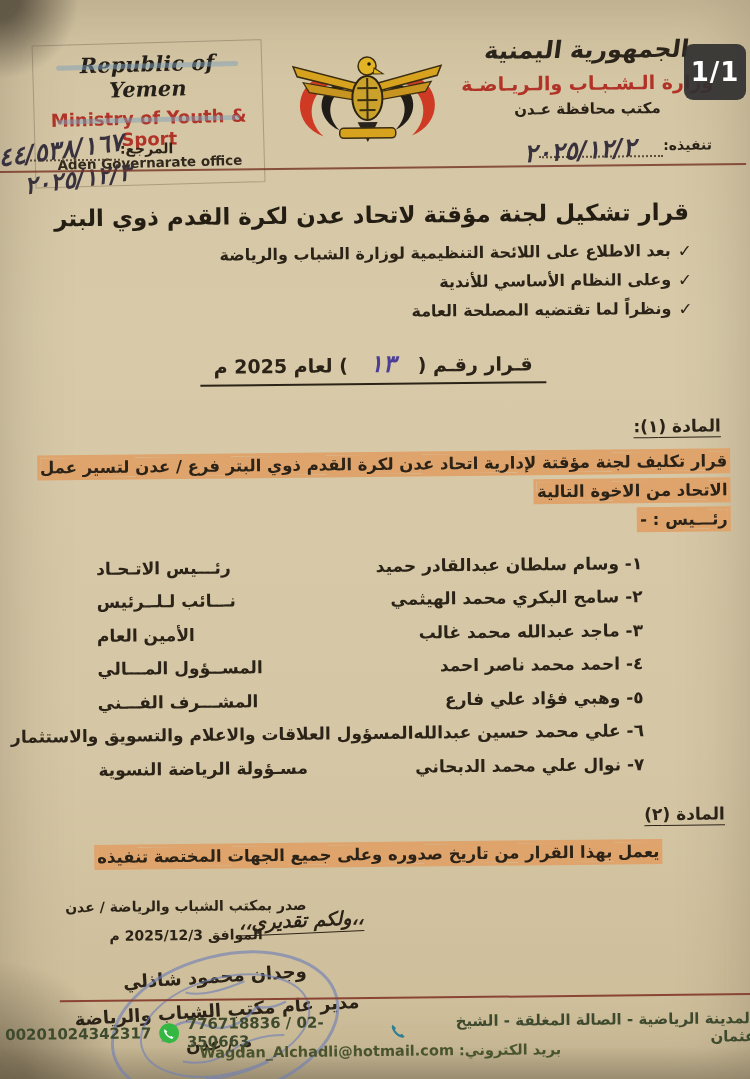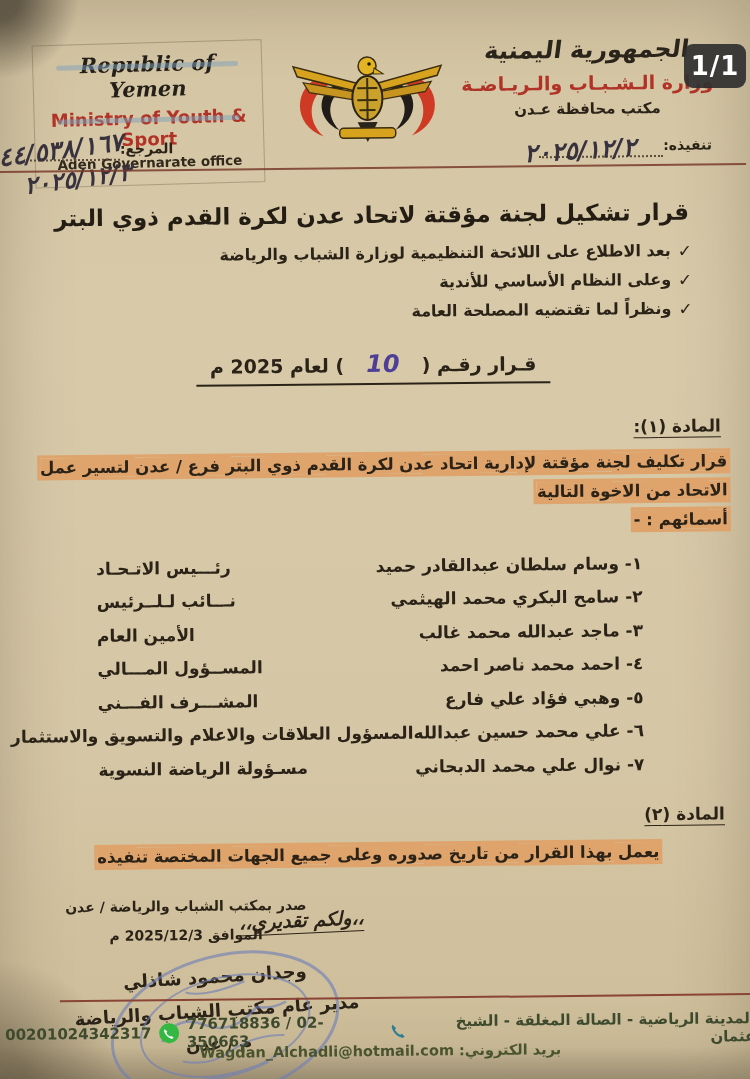--- a/index.html
+++ b/index.html
@@ -42,21 +42,21 @@
   .dotted { border-bottom:2px dotted #5a4c38; padding:0 4px 2px 90px; }
   .date-line { position:absolute; right:34px; top:140px; direction:rtl; font-size:14px; font-weight:bold; }
   .date-line .dotted { padding-left:120px; }
 
   .hand { font-style:italic; color:#38313e; font-weight:bold; }
   .hand-ref1 { position:absolute; left:2px; top:132px; font-size:25px; transform:rotate(-7deg); direction:rtl; letter-spacing:2px;}
   .hand-ref2 { position:absolute; left:28px; top:162px; font-size:24px; transform:rotate(-7deg); direction:rtl; letter-spacing:2px;}
   .hand-date { position:absolute; right:110px; top:138px; font-size:25px; transform:rotate(-3deg); direction:rtl; letter-spacing:3px;}
 
   .page-badge {
-    position:absolute; right:4px; top:44px; width:62px; height:44px;
+    position:absolute; right:4px; top:44px; width:62px; height:56px;
     background:rgba(48,48,48,.92); border-radius:9px; color:#fff;
     display:flex; align-items:center; justify-content:center;
     font-size:26px; font-weight:bold; letter-spacing:1px; z-index:9;
     font-family:"DejaVu Sans", sans-serif;
   }
 
   
   .doc-title { margin-top:32px; text-align:center; direction:rtl; font-size:23px; font-weight:900; color:#231d13; }
 
   .preamble { direction:rtl; margin:16px 55px 0 0; font-size:16px; font-weight:bold; }
@@ -174,28 +174,28 @@
           <span>وعلى النظام الأساسي للأندية</span>
         </div>
         <div class="item">
           <span class="tick">✓</span>
           <span>ونظراً لما تقتضيه المصلحة العامة</span>
         </div>
       </div>
 
     <div class="decree-line">
       <span class="decree-inner">
-        <span>قـرار رقـم (</span><span class="decree-num hand">10</span><span>) لعام 2025 م</span>
+        <span>قـرار رقـم (</span><span class="decree-num hand">١٣</span><span>) لعام 2025 م</span>
       </span>
     </div>
 
     <div class="art-head">المادة (١):</div>
     <div class="hl-wrap">
       <span class="hl">قرار تكليف لجنة مؤقتة لإدارية اتحاد عدن لكرة القدم ذوي البتر  فرع / عدن  لتسير عمل الاتحاد من الاخوة التالية</span><br>
-      <span class="hl">أسمائهم : -</span>
+      <span class="hl">رئـــيس : -</span>
     </div>
 
     <div class="members" id="members">
         <div class="mrow">
           <span class="mname">١- وسام سلطان عبدالقادر حميد</span>
           <span class="mrole">رئـــيس الاتـحـاد</span>
         </div>
         <div class="mrow">
           <span class="mname">٢- سامح البكري محمد الهيثمي</span>
           <span class="mrole">نـــائب لـلــرئيس</span>

